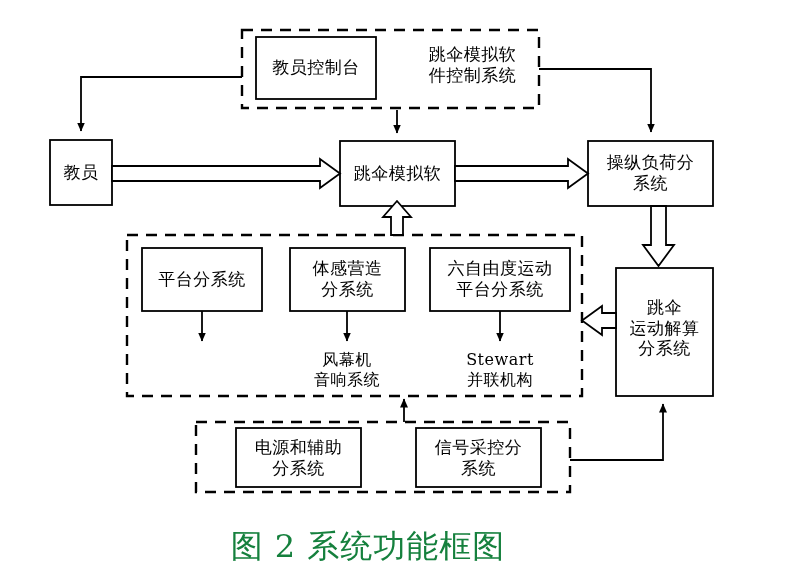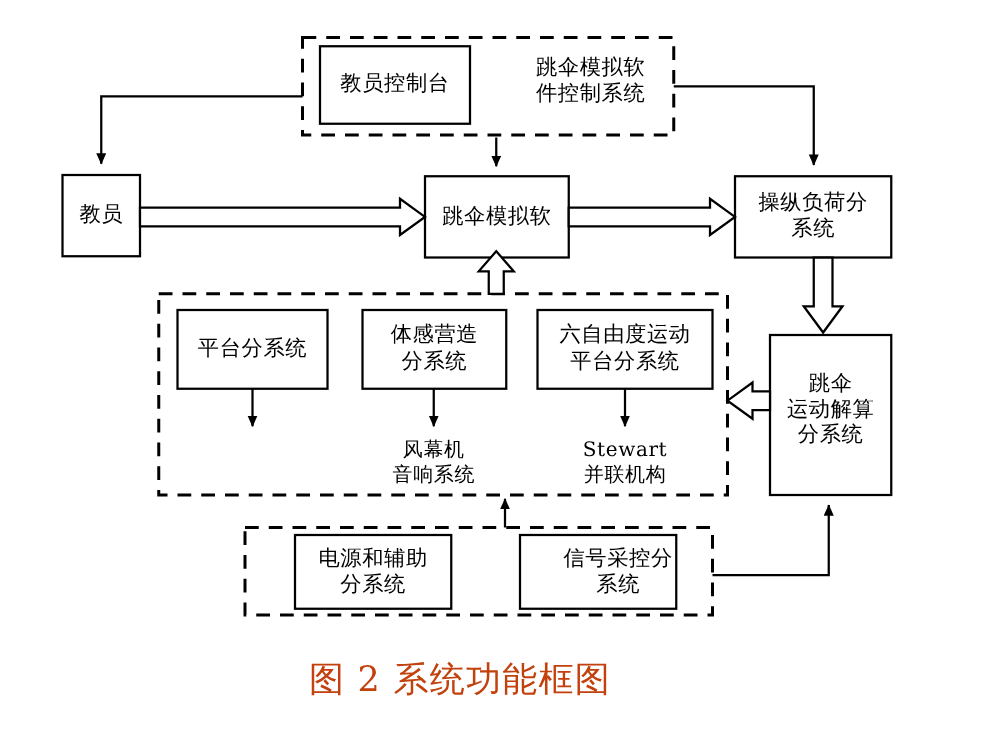--- a/index.html
+++ b/index.html
@@ -45,22 +45,22 @@
   }
   .leaf-lbl {
     font-size: 16px;
   }
   .caption {
     position: absolute;
     left: 0;
     top: 525px;
     width: 736px;
     text-align: center;
-    font-size: 28px;
-    color: #c2410c;
+    font-size: 32px;
+    color: #15803d;
     font-family: "DejaVu Serif", "Liberation Serif", serif;
     letter-spacing: 1px;
   }
 </style>
 </head>
 <body>
 
 <div id="canvas">
 
   <svg class="svg-layer" viewBox="0 0 800 586">
@@ -148,18 +148,18 @@
 
   <div class="lbl leaf-lbl" style="left:287px; top:350px; width:120px;">风幕机
 音响系统</div>
 
   <div class="lbl leaf-lbl" style="left:440px; top:350px; width:120px;">Stewart
 并联机构</div>
 
   <div class="lbl box-lbl" style="left:236px; top:437px; width:125px;">电源和辅助
 分系统</div>
 
-  <div class="lbl box-lbl" style="left:416px; top:437px; width:125px;padding-left:16px;">信号采控分
+  <div class="lbl box-lbl" style="left:416px; top:437px; width:125px;">信号采控分
 系统</div>
 
   <div class="caption">图 2    系统功能框图</div>
 
 </div>
 
 </body></html>

